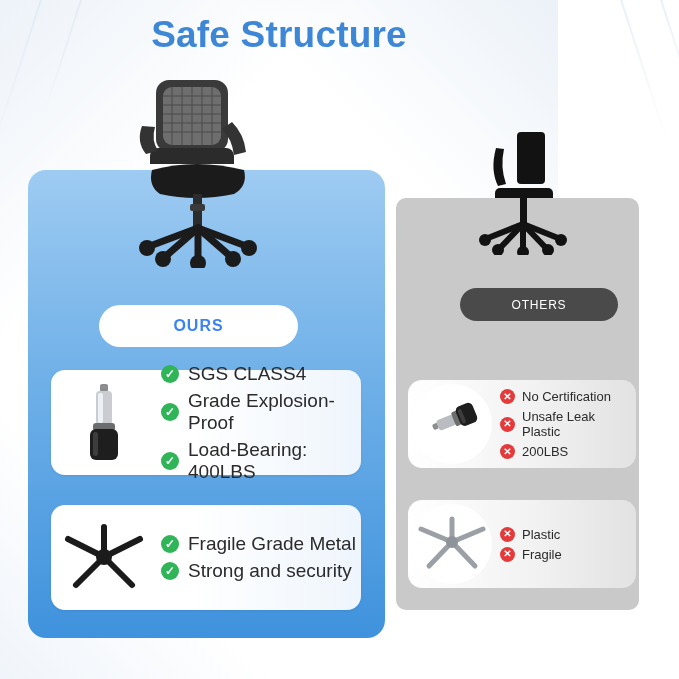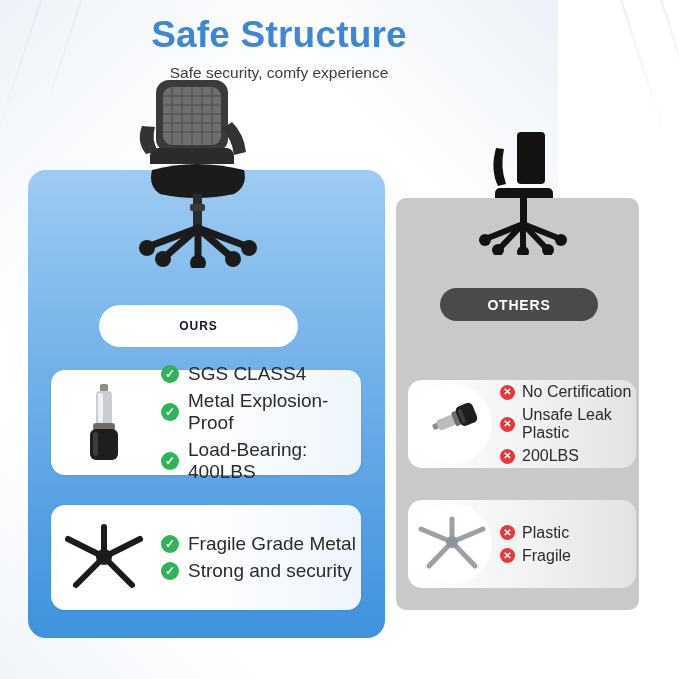--- a/index.html
+++ b/index.html
@@ -61,32 +61,32 @@
     background: #c9c9c9;
   }
 
   .ours-badge {
     position: absolute;
     left: 99px; top: 305px;
     width: 199px; height: 42px;
     background: #ffffff;
     border-radius: 21px;
     display: flex; align-items: center; justify-content: center;
-    font-size: 12px; font-weight: bold;
-    color: #0f172a;
+    font-size: 16px; font-weight: bold;
+    color: #3b82f6;
     letter-spacing: 1px;
   }
   .others-badge {
     position: absolute;
-    left: 440px; top: 288px;
+    left: 460px; top: 288px;
     width: 158px; height: 33px;
     background: #4a4a4a;
     border-radius: 17px;
     display: flex; align-items: center; justify-content: center;
-    font-size: 14px; font-weight: bold;
+    font-size: 12px; font-weight: normal;
     color: #ffffff;
     letter-spacing: 0.8px;
   }
 
   
   .card {
     position: absolute;
     border-radius: 14px;
     display: flex;
     align-items: center;
@@ -127,36 +127,35 @@
     display: flex; align-items: center; justify-content: center;
     color: #fff;
     font-size: 12px;
     font-weight: bold;
     line-height: 1;
   }
   .mark-ok { background: #2fb457; }
   .mark-no { background: #e33b3b; }
   .mark-others { width: 15px; height: 15px; font-size: 10px; margin-right: 7px; }
   .feature-text { font-size: 19px; color: #2b2b2b; }
-  .feature-text-others { font-size: 16px; color: #2b2b2b; }
+  .feature-text-others { font-size: 13px; color: #2b2b2b; }
 
   svg { display: block; }
 </style>
 </head>
 <body>
 
 <div class="page">
 
   <div class="streak" style="left:40px; top:0; height:150px; transform:rotate(18deg);"></div>
   <div class="streak" style="left:80px; top:0; height:120px; transform:rotate(18deg);"></div>
   <div class="streak" style="left:620px; top:0; height:150px; transform:rotate(-18deg);"></div>
   <div class="streak" style="left:660px; top:0; height:110px; transform:rotate(-18deg);"></div>
 
   <div class="title">Safe Structure</div>
-  <div class="subtitle">Safe security, comfy experience</div>
 
   <div class="ours-panel"></div>
 
   <div style="position:absolute; left:120px; top:78px; width:170px; height:190px;">
     <svg width="170" height="190" viewBox="0 0 170 190">
 
       <rect x="36" y="2" width="72" height="72" rx="13" fill="#3a3a3a"></rect>
       <rect x="43" y="9" width="58" height="58" rx="9" fill="#6e6e6e"></rect>
       <g stroke="#4a4a4a" stroke-width="1">
         <line x1="43" y1="18" x2="101" y2="18"></line>
@@ -211,21 +210,21 @@
         <rect x="12" y="50" width="5" height="24" rx="2" fill="#3d3d3d"></rect>
       </svg>
     </div>
     <div class="feature-list">
       <div class="feature">
         <span class="mark mark-ok">✓</span>
         <span class="feature-text">SGS CLASS4</span>
       </div>
       <div class="feature">
         <span class="mark mark-ok">✓</span>
-        <span class="feature-text">Metal Explosion-Proof</span>
+        <span class="feature-text">Grade Explosion-Proof</span>
       </div>
       <div class="feature">
         <span class="mark mark-ok">✓</span>
         <span class="feature-text">Load-Bearing: 400LBS</span>
       </div>
     </div>
   </div>
 
   <div class="card card-ours" id="card-ours-2">
     <div class="thumb thumb-ours">

